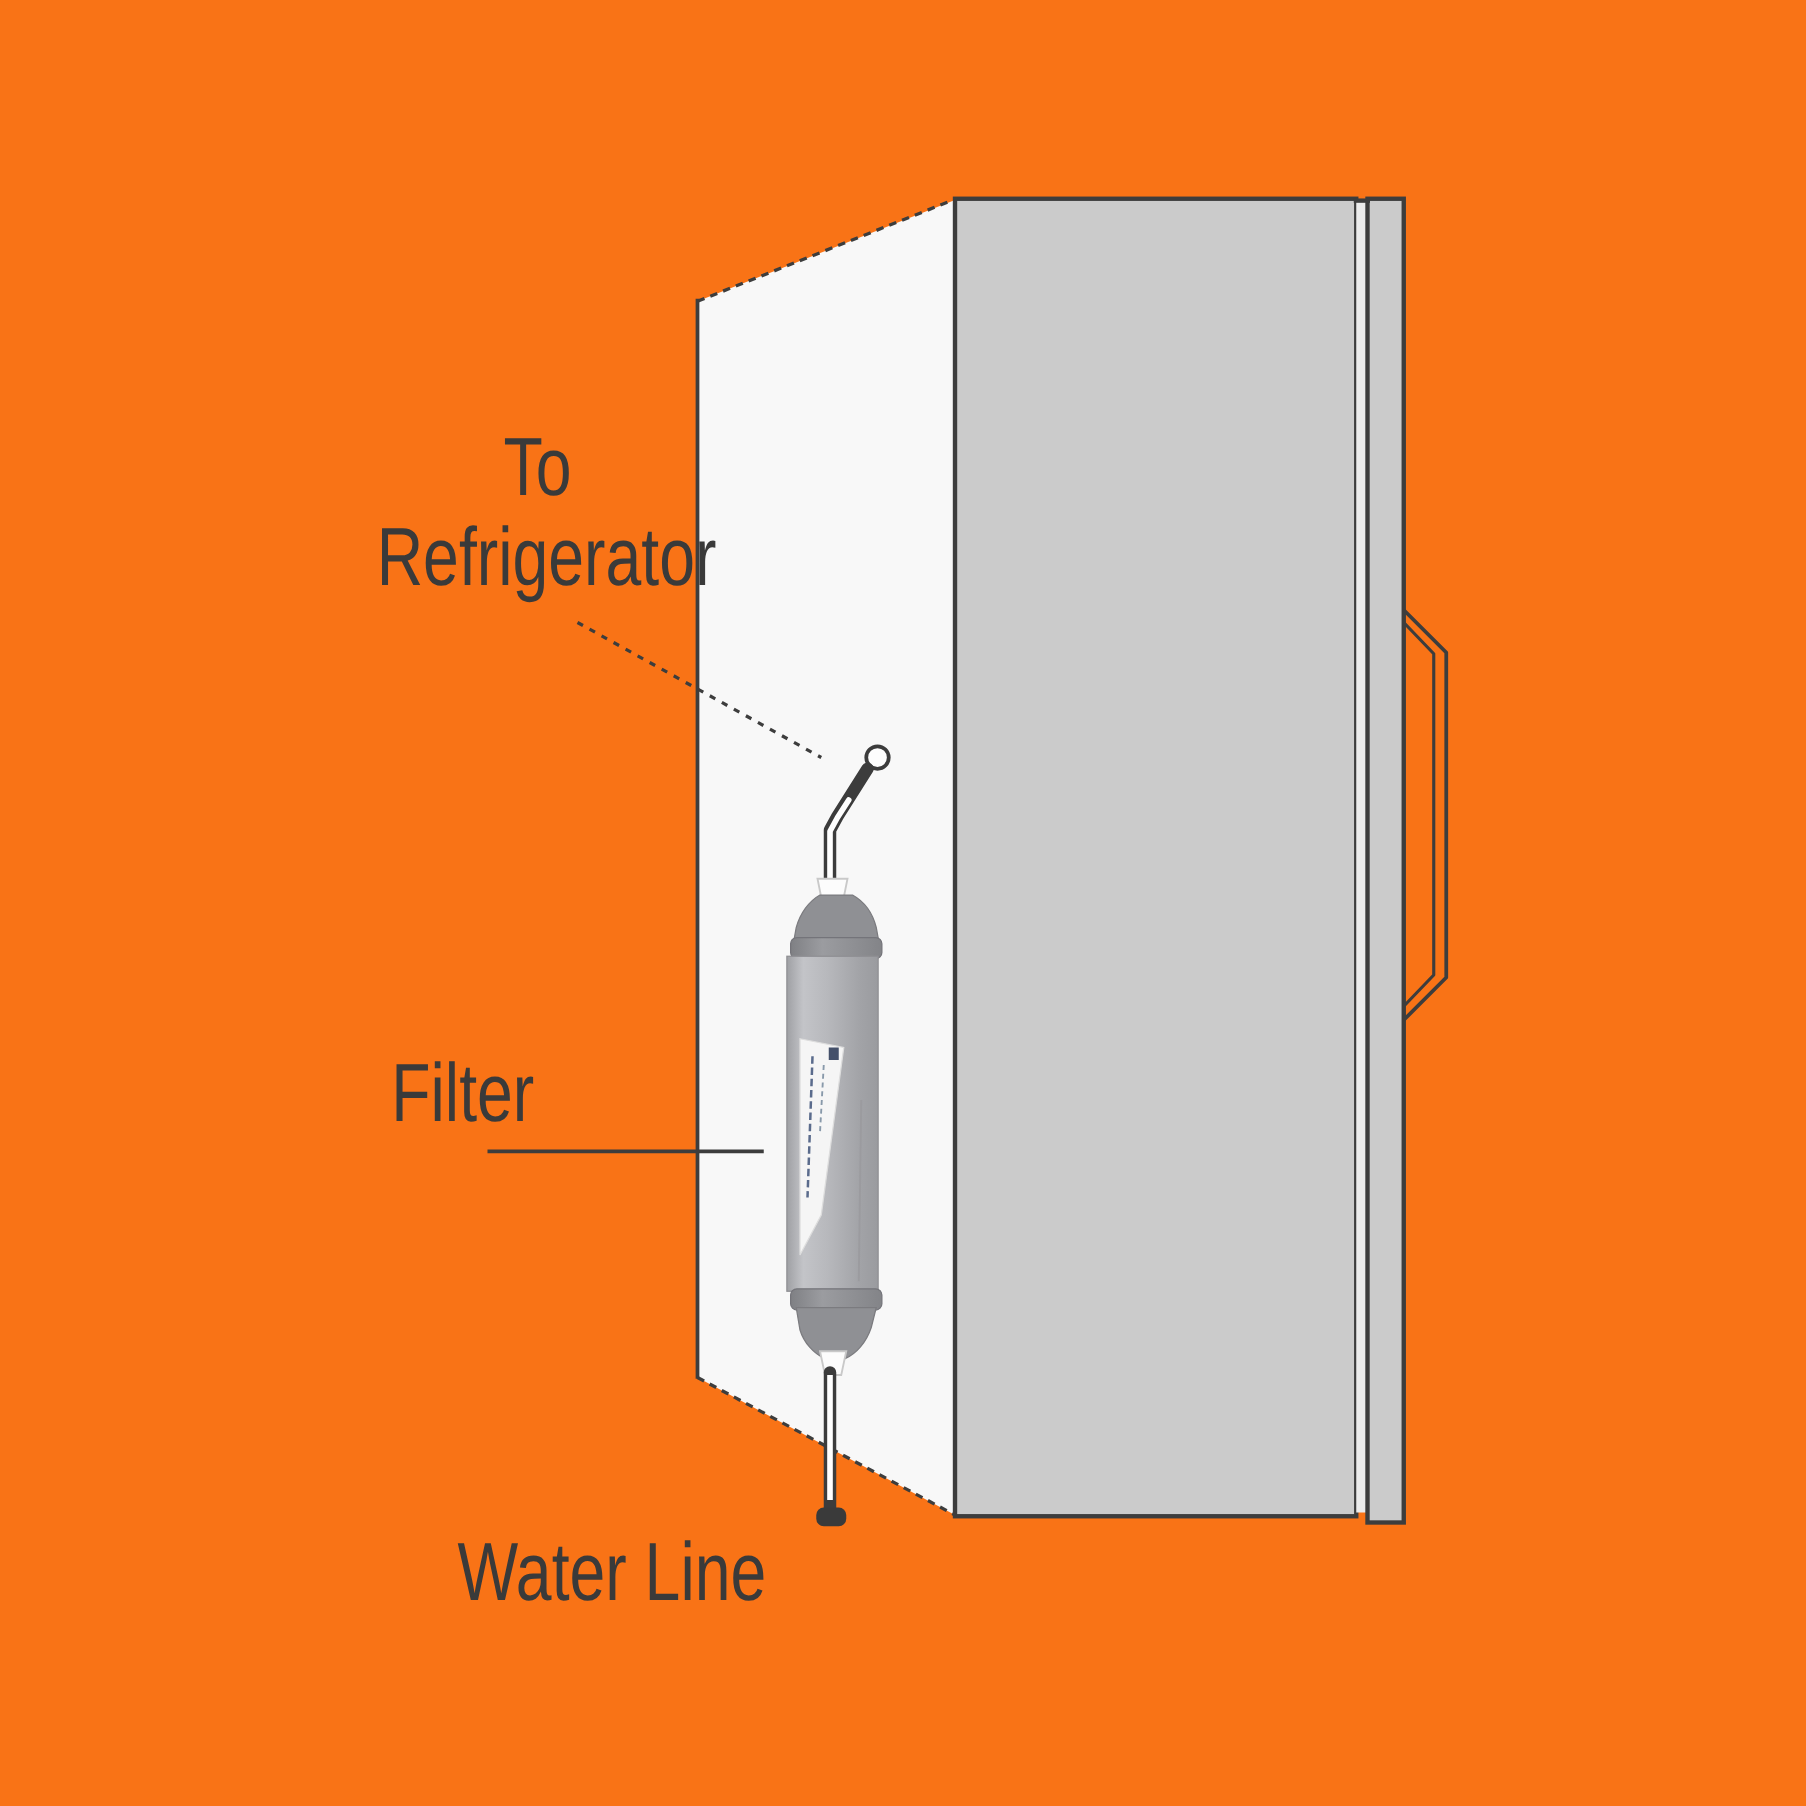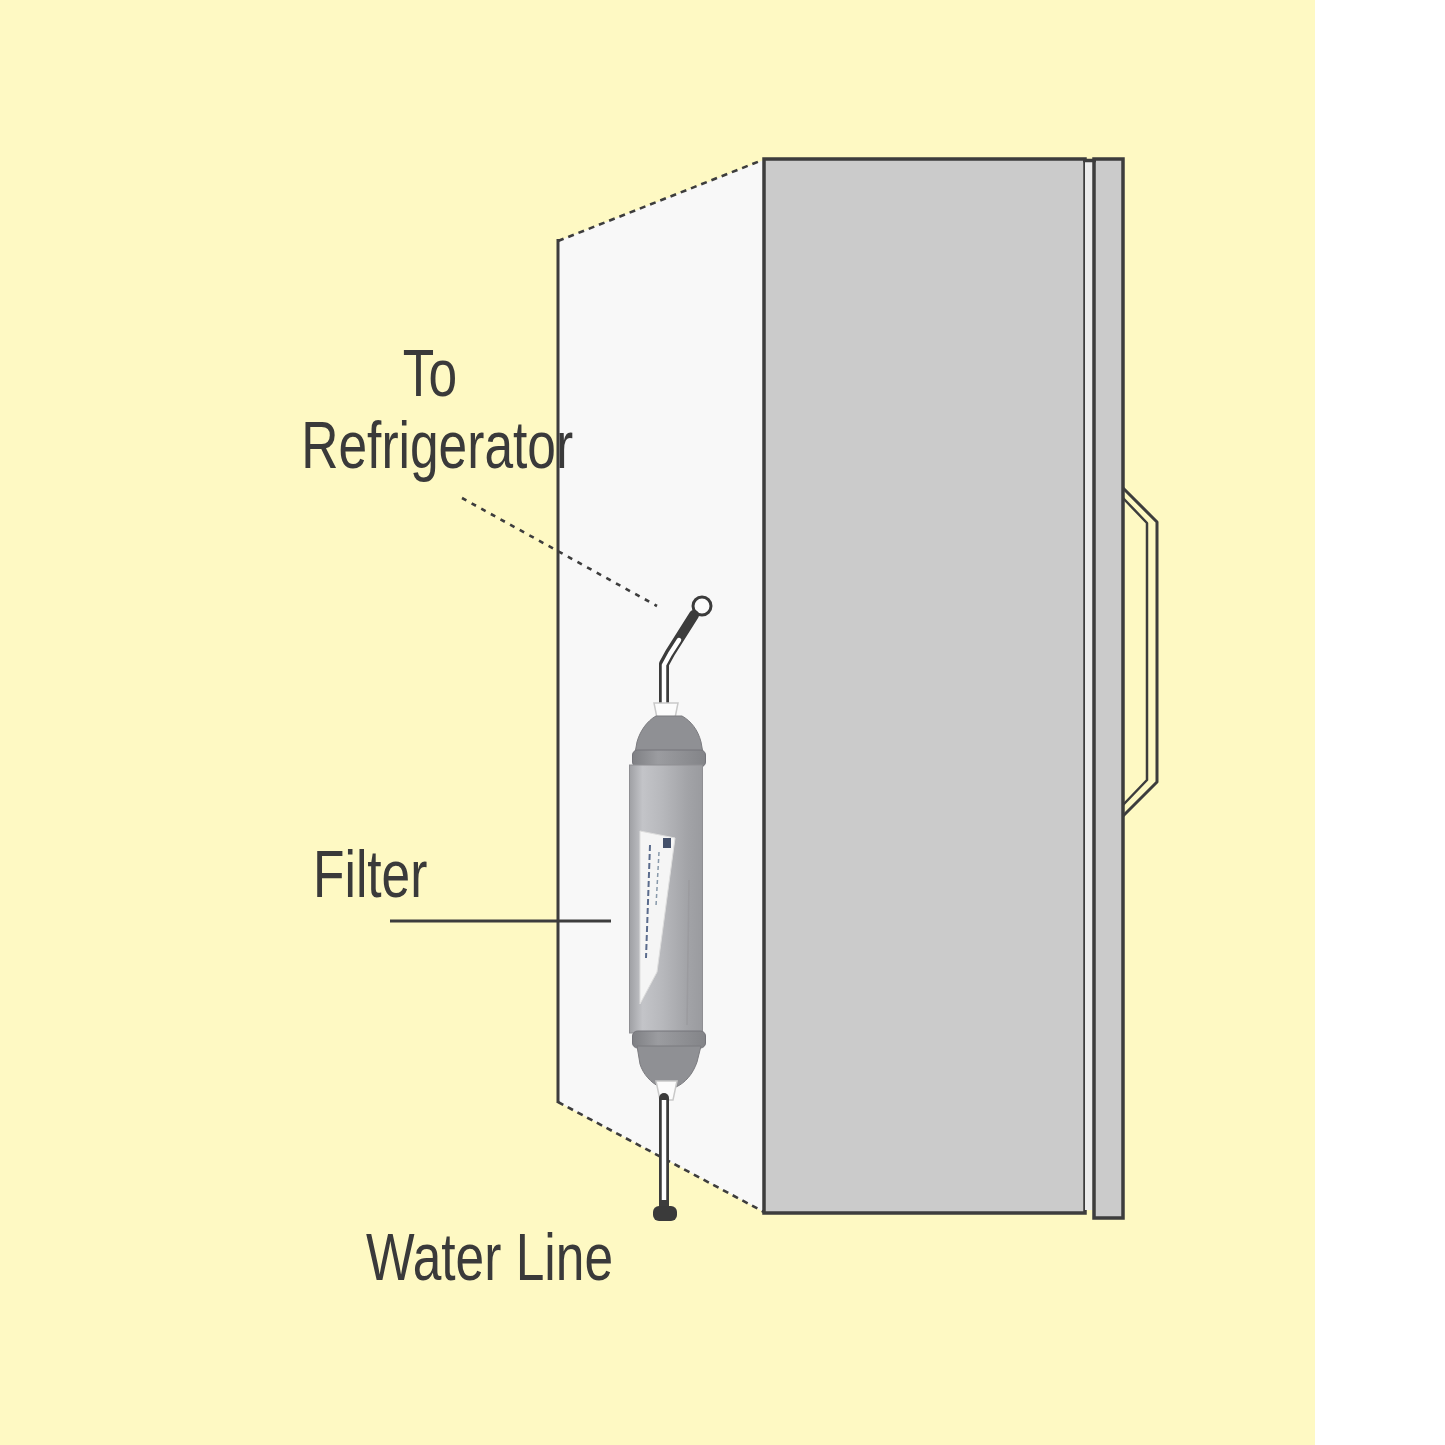--- a/index.html
+++ b/index.html
@@ -3,23 +3,23 @@
 <meta charset="utf-8">
 <style>
   html, body {
     margin: 0;
     padding: 0;
     background: #ffffff;
     font-family: "Liberation Sans", sans-serif;
   }
   .stage {
     position: relative;
-    width: 1315px;
+    width: 1445px;
     height: 1445px;
-    background: #fef9c3;
+    background: #f97316;
     overflow: hidden;
   }
   .stage svg {
     position: absolute;
     left: 0;
     top: 0;
   }
   .label {
     position: absolute;
     font-size: 66px;

